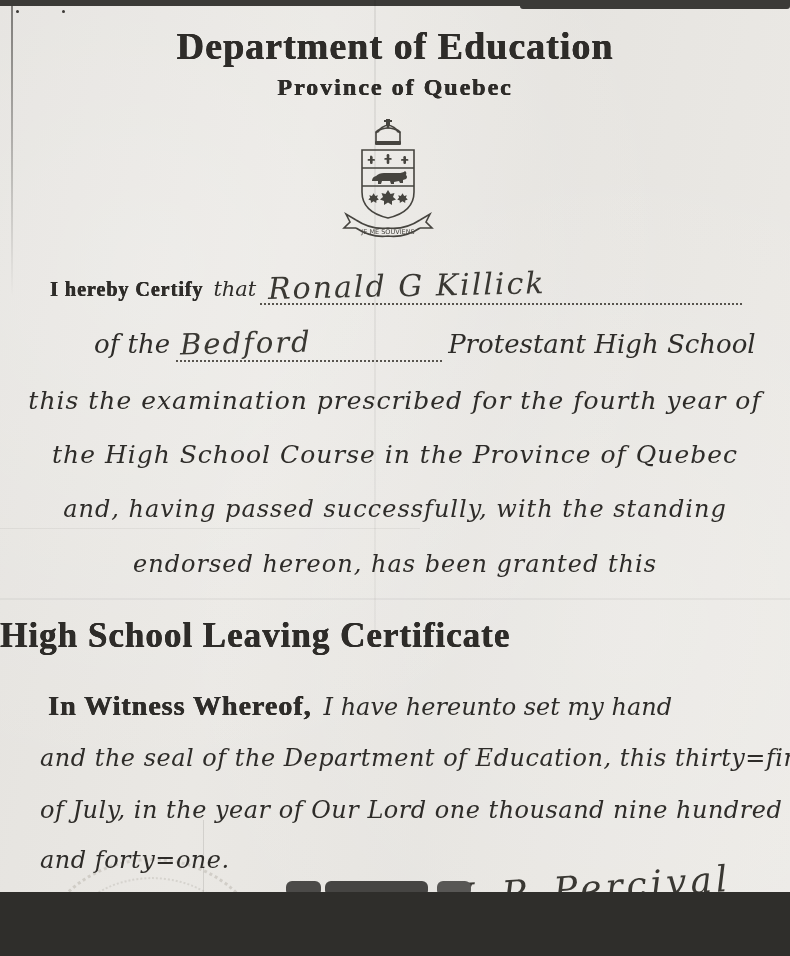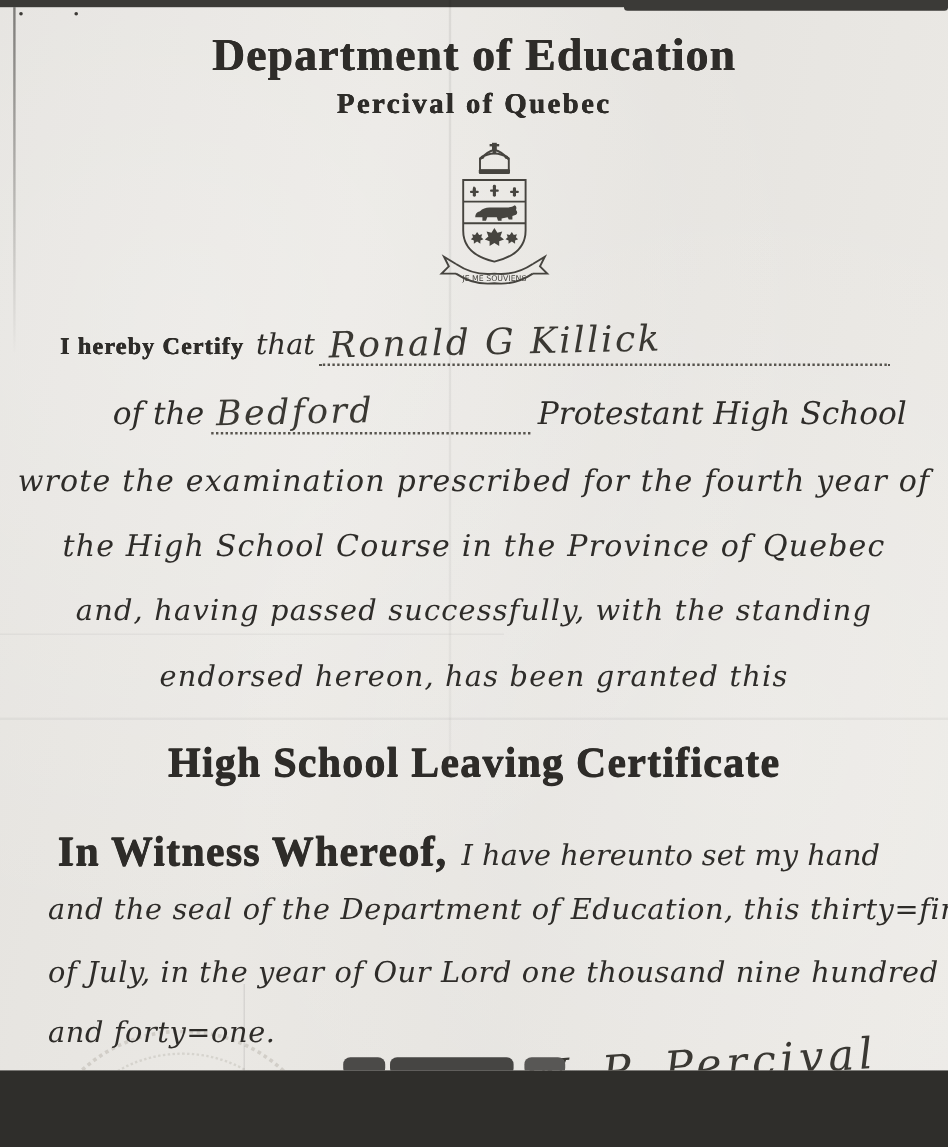--- a/index.html
+++ b/index.html
@@ -32,43 +32,43 @@
   
   .blackletter{font-family:"Liberation Serif", serif;font-weight:bold;
                text-shadow:0.5px 0 currentColor, 0 0.4px currentColor;letter-spacing:1px;}
   .script{font-family:"DejaVu Serif", serif;font-style:italic;}
   .handwriting{font-family:"DejaVu Serif", serif;font-style:italic;color:#3a3833;
                transform:rotate(-1.2deg);display:inline-block;letter-spacing:2px;}
 
   .doc-title{position:absolute;top:24px;left:0;width:100%;text-align:center;font-size:38px;}
   .doc-subtitle{position:absolute;top:74px;left:0;width:100%;text-align:center;font-size:24px;letter-spacing:2px;}
 
-  .crest{position:absolute;top:116px;left:350px;width:124px;height:132px;}
+  .crest{position:absolute;top:116px;left:326px;width:124px;height:132px;}
 
   .fill-row{position:absolute;left:50px;right:48px;display:flex;align-items:baseline;}
   .row-certify{top:268px;}
   .row-school{top:326px;margin-left:44px;}
   .lead-certify{font-size:20px;white-space:nowrap;}
-  .small-script{font-size:24px;margin-left:10px;white-space:nowrap;}
+  .small-script{font-size:21px;margin-left:10px;white-space:nowrap;}
   .dotted-fill{flex:1 1 auto;border-bottom:2px dotted #57544e;margin-left:4px;padding:0 6px 0 8px;min-height:30px;}
   .dotted-fixed{flex:0 0 258px;border-bottom:2px dotted #57544e;margin:0 6px;padding:0 4px;}
   .hw-name{font-size:30px;}
   .hw-school{font-size:29px;}
   .script-26{font-size:26px;white-space:nowrap;}
 
   .body-line{position:absolute;left:0;width:100%;text-align:center;font-size:25px;letter-spacing:1px;}
   .bl-0{top:386px;}
   .bl-1{top:440px;}
   .bl-2{top:495px;font-size:24px;}
   .bl-3{top:550px;font-size:24px;}
 
-  .cert-title{position:absolute;top:616px;left:0;width:100%;text-align:center;font-size:35px;}
+  .cert-title{position:absolute;top:616px;left:0;width:100%;text-align:left;font-size:35px;}
 
   .witness-row{position:absolute;top:690px;left:48px;right:40px;display:flex;align-items:baseline;}
-  .witness-lead{font-size:35px;white-space:nowrap;font-family:Liberation Serif, serif;}
+  .witness-lead{font-size:28px;white-space:nowrap;font-family:Liberation Serif, serif;}
   .witness-script{font-size:24px;margin-left:12px;white-space:nowrap;}
   .witness-line{position:absolute;left:40px;font-size:24px;white-space:nowrap;letter-spacing:0.5px;}
   .wl-2{top:744px;}
   .wl-3{top:796px;}
   .wl-4{top:846px;}
 
   .signature-block{position:absolute;top:868px;right:36px;width:340px;text-align:center;}
   .signature-name{font-size:36px;letter-spacing:4px;transform:rotate(-4deg);display:inline-block;
                   color:#3a3833;margin-bottom:-6px;}
   .signature-line{border-bottom:2px dotted #4e4b45;width:100%;height:2px;
@@ -94,21 +94,21 @@
   <div class="fold-left"></div>
   <div class="dot" style="left:16px;top:10px;"></div>
   <div class="dot" style="left:62px;top:10px;"></div>
   <div class="crease-v1"></div>
   <div class="crease-v2"></div>
   <div class="crease-h1"></div>
   <div class="crease-h2"></div>
   <div class="emboss-seal"></div>
 
   <div class="doc-title blackletter">Department of Education</div>
-  <div class="doc-subtitle blackletter">Percival of Quebec</div>
+  <div class="doc-subtitle blackletter">Province of Quebec</div>
 
   <div class="crest">
     <svg viewBox="0 0 124 132" width="124" height="132">
 
       <path class="ln" d="M50 26 L50 16 Q62 8 74 16 L74 26 Z"></path>
       <path class="ln" d="M50 17 Q56 10 62 9 Q68 10 74 17"></path>
       <rect class="fl" x="49" y="25" width="26" height="4" rx="1"></rect>
       <rect class="fl" x="60" y="3" width="4" height="7"></rect>
       <rect class="fl" x="58" y="4" width="8" height="2"></rect>
       <circle class="fl" cx="52" cy="15" r="1.5"></circle>
@@ -150,21 +150,21 @@
     <span class="small-script script">that</span>
     <span class="dotted-fill"><span class="handwriting hw-name">Ronald G Killick</span></span>
   </div>
 
   <div class="fill-row row-school">
     <span class="script script-26">of the</span>
     <span class="dotted-fixed"><span class="handwriting hw-school">Bedford</span></span>
     <span class="script script-26">Protestant High School</span>
   </div>
 
-  <div class="body-line script bl-0">wrote the examination prescribed for the fourth year of</div>
+  <div class="body-line script bl-0">this the examination prescribed for the fourth year of</div>
   <div class="body-line script bl-1">the High School Course in the Province of Quebec</div>
   <div class="body-line script bl-2">and, having passed successfully, with the standing</div>
   <div class="body-line script bl-3">endorsed hereon, has been granted this</div>
 
   <div class="cert-title blackletter">High School Leaving Certificate</div>
 
   <div class="witness-row">
     <span class="witness-lead blackletter">In Witness Whereof,</span>
     <span class="witness-script script">I have hereunto set my hand</span>
   </div>

